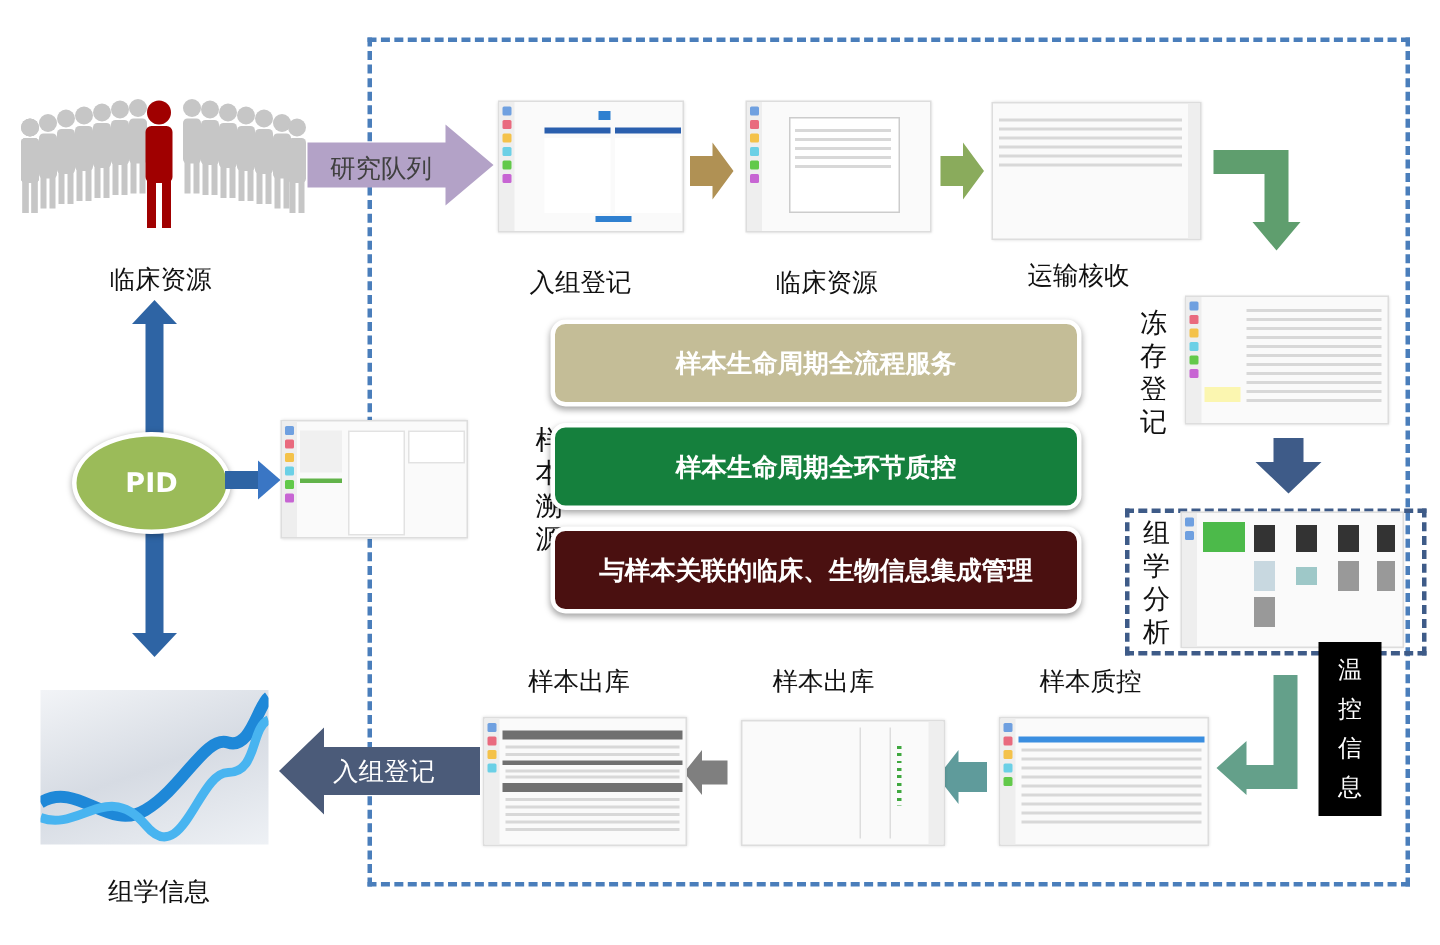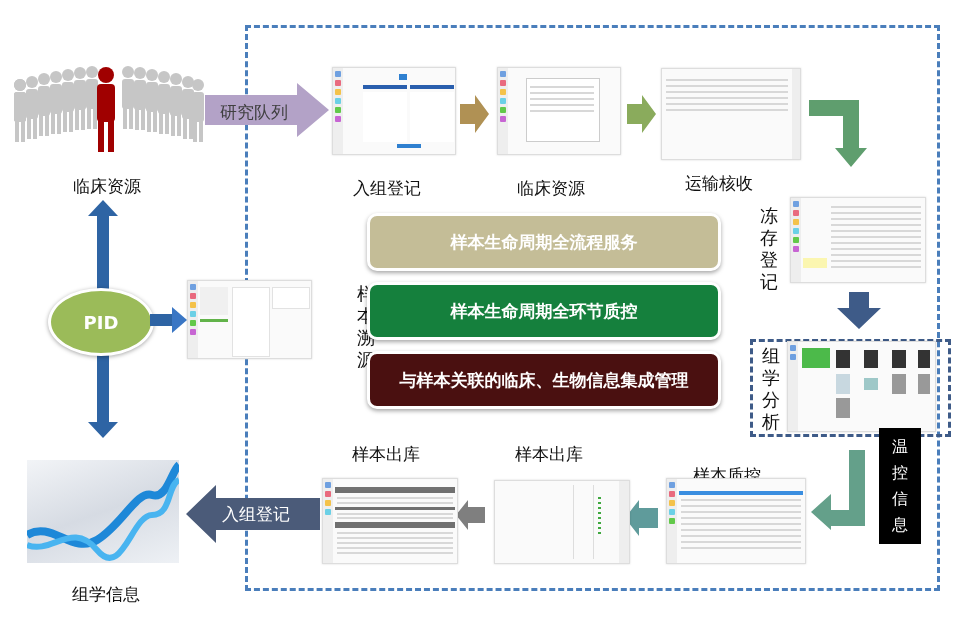--- a/index.html
+++ b/index.html
@@ -210,21 +210,21 @@
 </div>
 
 <div class="abs" style="left:879px;top:428px;width:42px;height:116px;background:#000;display:flex;align-items:center;justify-content:center;">
   <span class="vlabel" style="color:#fff;font-size:16px;line-height:26px;">温控信息</span>
 </div>
 
 <svg style="left:811px;top:450px;" width="56" height="80">
   <polygon points="38,0 54,0 54,76 20,76 20,80 0,62 20,44 20,60 38,60" fill="#64a08a"></polygon>
 </svg>
 
-<div class="abs label" style="left:693px;top:464px;">样本质控</div>
+<div class="abs label" style="left:693px;top:443px;">样本质控</div>
 <div class="abs shot" style="left:666px;top:478px;width:138px;height:84px;">
   <div class="side">
       <i style="background:#6fa0e0"></i>
       <i style="background:#e96a7e"></i>
       <i style="background:#f4c24a"></i>
       <i style="background:#6bd0e6"></i>
       <i style="background:#62c94a"></i>
     </div>
   <div class="abs" style="left:12px;top:12px;right:2px;height:4px;background:#3a8ee0;"></div>
   <div class="row" style="top:20px;"></div>

